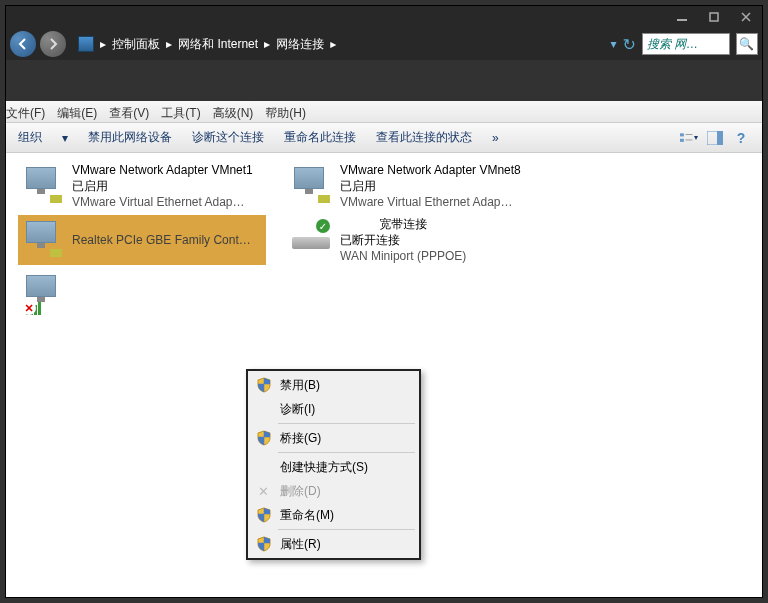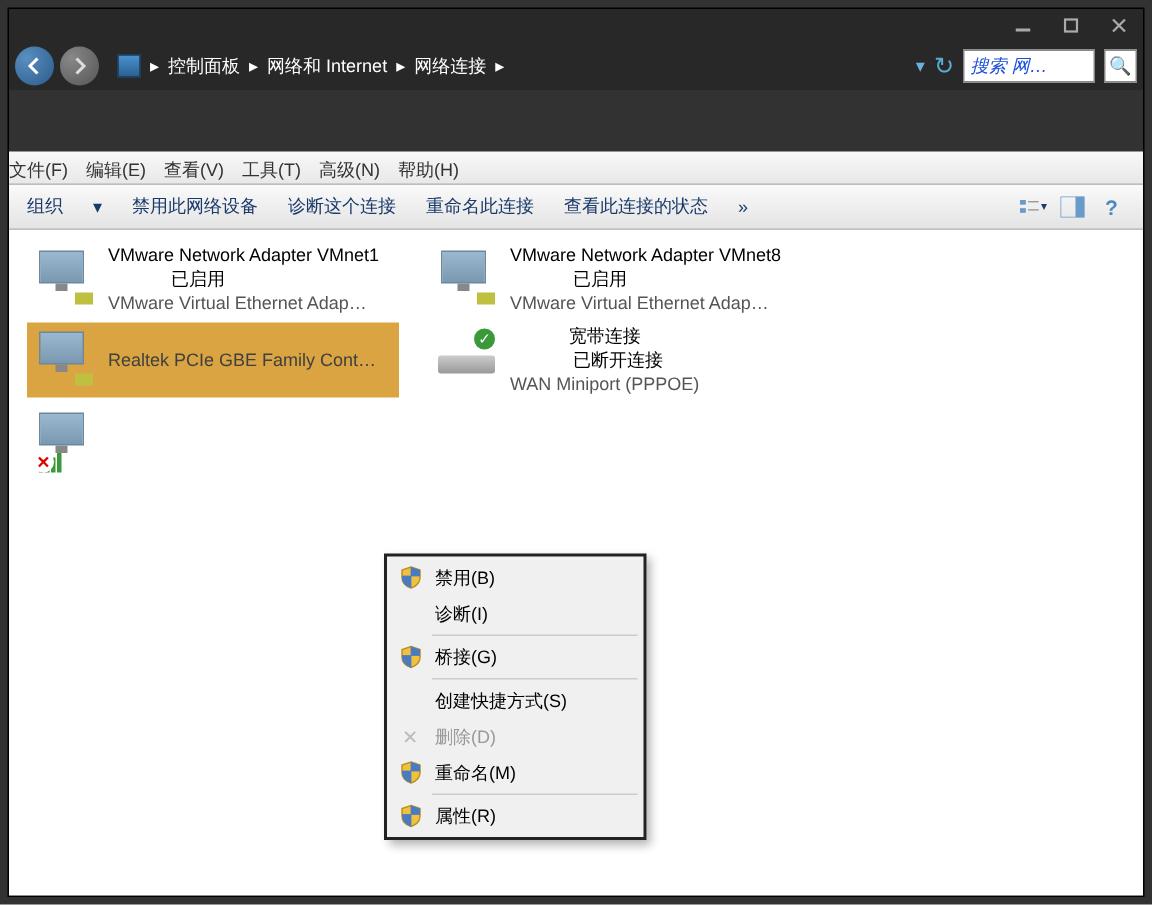--- a/index.html
+++ b/index.html
@@ -13,21 +13,21 @@
 
 .navbar { height: 32px; background: #282828; display: flex; align-items: center; padding: 0 4px; gap: 4px; }
 .nav-btn { width: 26px; height: 26px; border-radius: 50%; background: radial-gradient(circle at 30% 30%, #5a8fc0, #2a5a8a); display: flex; align-items: center; justify-content: center; }
 .nav-btn.fwd { background: radial-gradient(circle at 30% 30%, #888, #555); }
 .nav-btn svg { width: 14px; height: 14px; fill: #fff; }
 .breadcrumb { flex: 1; display: flex; align-items: center; color: #fff; padding-left: 8px; gap: 6px; }
 .bc-icon { width: 16px; height: 16px; background: linear-gradient(#4a90d0, #2a6090); border: 1px solid #1a4060; }
 .bc-sep { color: #fff; }
 .nav-right { display: flex; align-items: center; gap: 6px; }
 .refresh-ico { color: #5aaad0; font-size: 16px; }
-.search-box { width: 88px; height: 22px; background: #fff; border: 1px solid #888; display: flex; align-items: center; padding: 0 4px; color: #1d4ed8; font-style: italic; }
+.search-box { width: 88px; height: 22px; background: #fff; border: 1px solid #888; display: flex; align-items: center; padding: 0 4px; color: #0f766e; font-style: italic; }
 .search-btn { width: 22px; height: 22px; background: #fff; border: 1px solid #888; display: flex; align-items: center; justify-content: center; color: #4a7aa0; }
 
 .menubar { height: 22px; background: linear-gradient(#f8f8f8, #e8e8e8); display: flex; align-items: flex-end; padding: 0 0; gap: 12px; border-bottom: 1px solid #ccc; margin-top: 41px; }
 .menubar span { color: #333; }
 
 .toolbar { height: 30px; background: linear-gradient(#fafafa, #e4e4e4); display: flex; align-items: center; padding: 0 12px; gap: 20px; border-bottom: 1px solid #ccc; }
 .toolbar .tb-item { color: #1a3a6a; }
 .toolbar .tb-right { margin-left: auto; display: flex; gap: 8px; align-items: center; }
 .tb-ico { width: 18px; height: 16px; display: flex; align-items: center; justify-content: center; }
 
@@ -42,25 +42,25 @@
 .cable-plug { width: 12px; height: 8px; background: #c0c040; position: absolute; right: 0; bottom: 2px; }
 .signal-bars { position: absolute; bottom: 0; left: 4px; display: flex; gap: 1px; align-items: flex-end; }
 .signal-bars span { width: 3px; background: #3a9a3a; }
 .signal-bars span:nth-child(1){height:4px}.signal-bars span:nth-child(2){height:7px}.signal-bars span:nth-child(3){height:10px}.signal-bars span:nth-child(4){height:13px}
 .x-badge { position: absolute; bottom: 0; left: 0; width: 14px; height: 14px; background: #fff; border-radius: 50%; color: #d00; font-weight: bold; display: flex; align-items: center; justify-content: center; font-size: 11px; }
 .modem { width: 38px; height: 12px; background: linear-gradient(#ccc,#999); border-radius: 2px; position: absolute; top: 18px; left: 2px; }
 .check-badge { position: absolute; top: 0; right: 4px; width: 14px; height: 14px; background: #3a9a3a; border-radius: 50%; color: #fff; display: flex; align-items: center; justify-content: center; font-size: 10px; }
 .conn-text { display: flex; flex-direction: column; line-height: 1.35; font-family: "Courier New", monospace; font-size: 11px; overflow: hidden; }
 .conn.selected .conn-text { color: #000; }
 .conn-name { white-space: nowrap; text-align: center; }
-.conn-status { white-space: nowrap; margin-left: 42px; }
+.conn-status { white-space: nowrap; }
 .conn-device { white-space: nowrap; color: #555; }
 .conn.selected .conn-device { color: #404040; }
 
-.ctx-menu { position: absolute; left: 250px; top: 216px; width: 175px; background: #f0f0f0; border: 2px solid #222; box-shadow: 3px 3px 6px rgba(0,0,0,0.3); padding: 2px; }
+.ctx-menu { position: absolute; left: 240px; top: 216px; width: 175px; background: #f0f0f0; border: 2px solid #222; box-shadow: 3px 3px 6px rgba(0,0,0,0.3); padding: 2px; }
 .ctx-item { height: 24px; display: flex; align-items: center; padding-left: 30px; position: relative; }
 .ctx-item.hl { background: #d9a441; }
 .ctx-item.disabled { color: #999; }
 .ctx-sep { height: 1px; background: #ccc; margin: 2px 2px 2px 28px; }
 .shield-ico { position: absolute; left: 6px; width: 16px; height: 16px; }
 .shield-ico svg { width: 16px; height: 16px; }
 .del-ico { position: absolute; left: 8px; color: #bbb; font-size: 13px; }
 
 .watermark { position: absolute; right: 14px; bottom: 14px; color: rgba(255,255,255,0.45); font-size: 20px; display: flex; align-items: center; gap: 6px; letter-spacing: 1px; }
 .watermark .logo { width: 36px; height: 30px; opacity: 0.45; }

